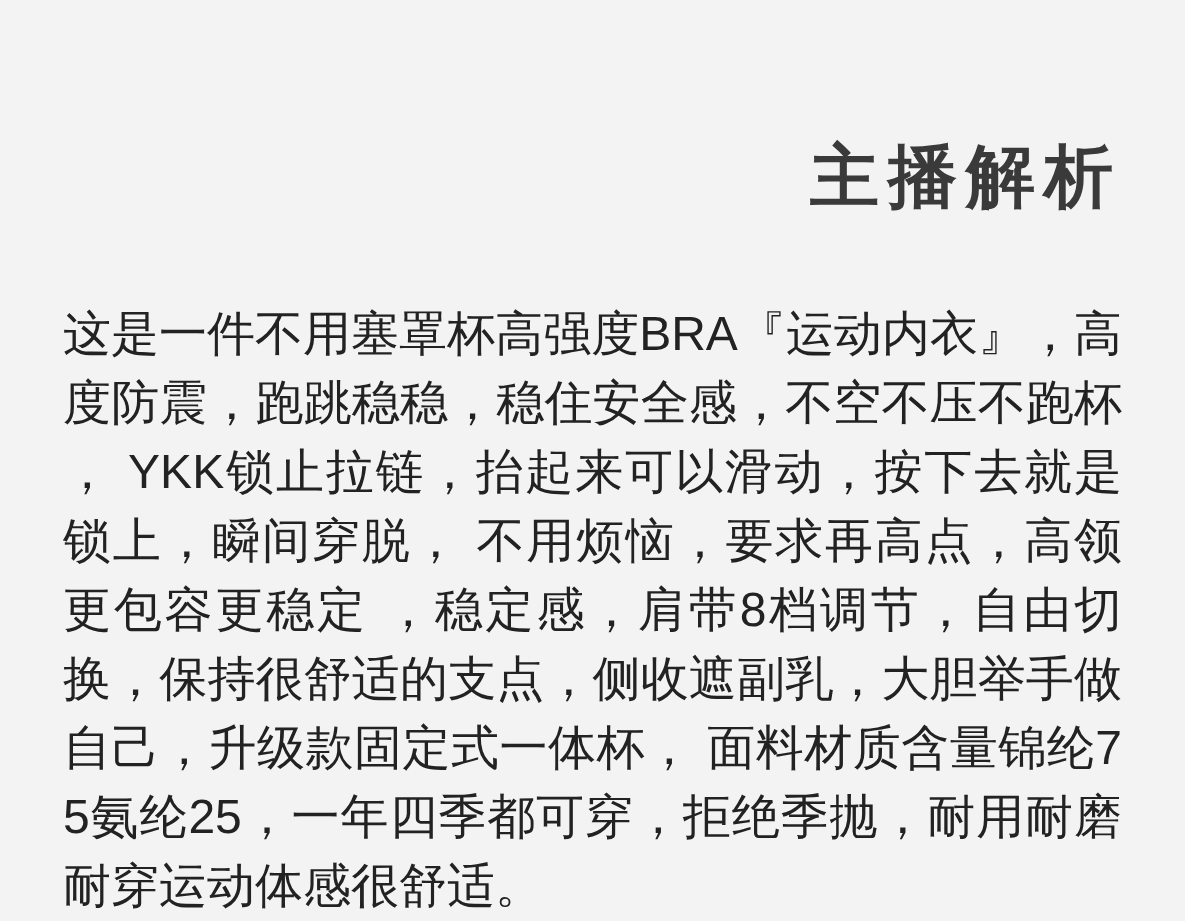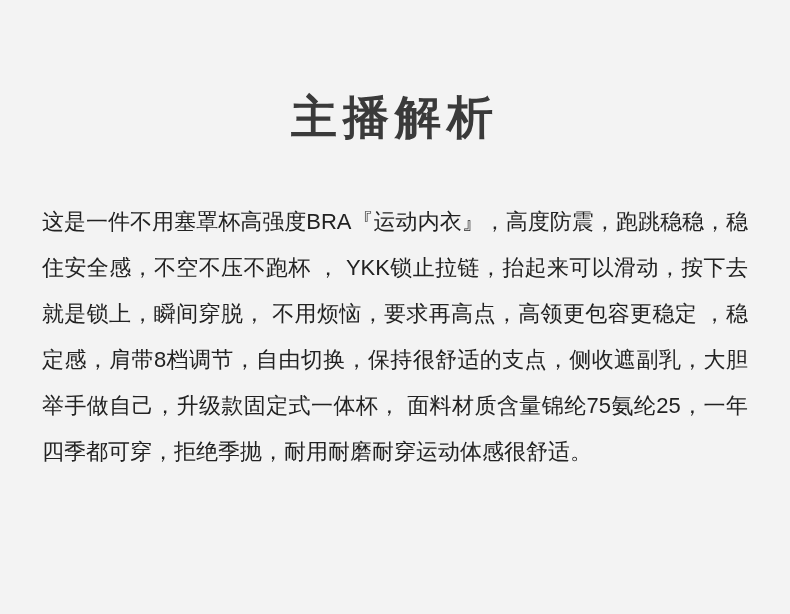--- a/index.html
+++ b/index.html
@@ -23,34 +23,34 @@
   .content {
     position: absolute;
     left: 0;
     top: 0;
     width: 790px;
     height: 614px;
     box-sizing: border-box;
     padding: 0 42px;
   }
   .title {
-    text-align: center;
+    text-align: right;
     font-size: 46px;
     font-weight: bold;
     color: #3a3a3a;
     letter-spacing: 6px;
     margin: 0;
     padding-top: 92px;
     line-height: 1.1;
     font-family: "Liberation Sans", sans-serif;
   }
   .body-text {
     margin: 0;
     padding-top: 56px;
-    font-size: 22px;
+    font-size: 32px;
     line-height: 46px;
     color: #222222;
     text-align: justify;
     text-justify: inter-character;
     letter-spacing: 0px;
     font-family: "Liberation Sans", sans-serif;
     word-break: break-all;
   }
 </style>
 </head>

